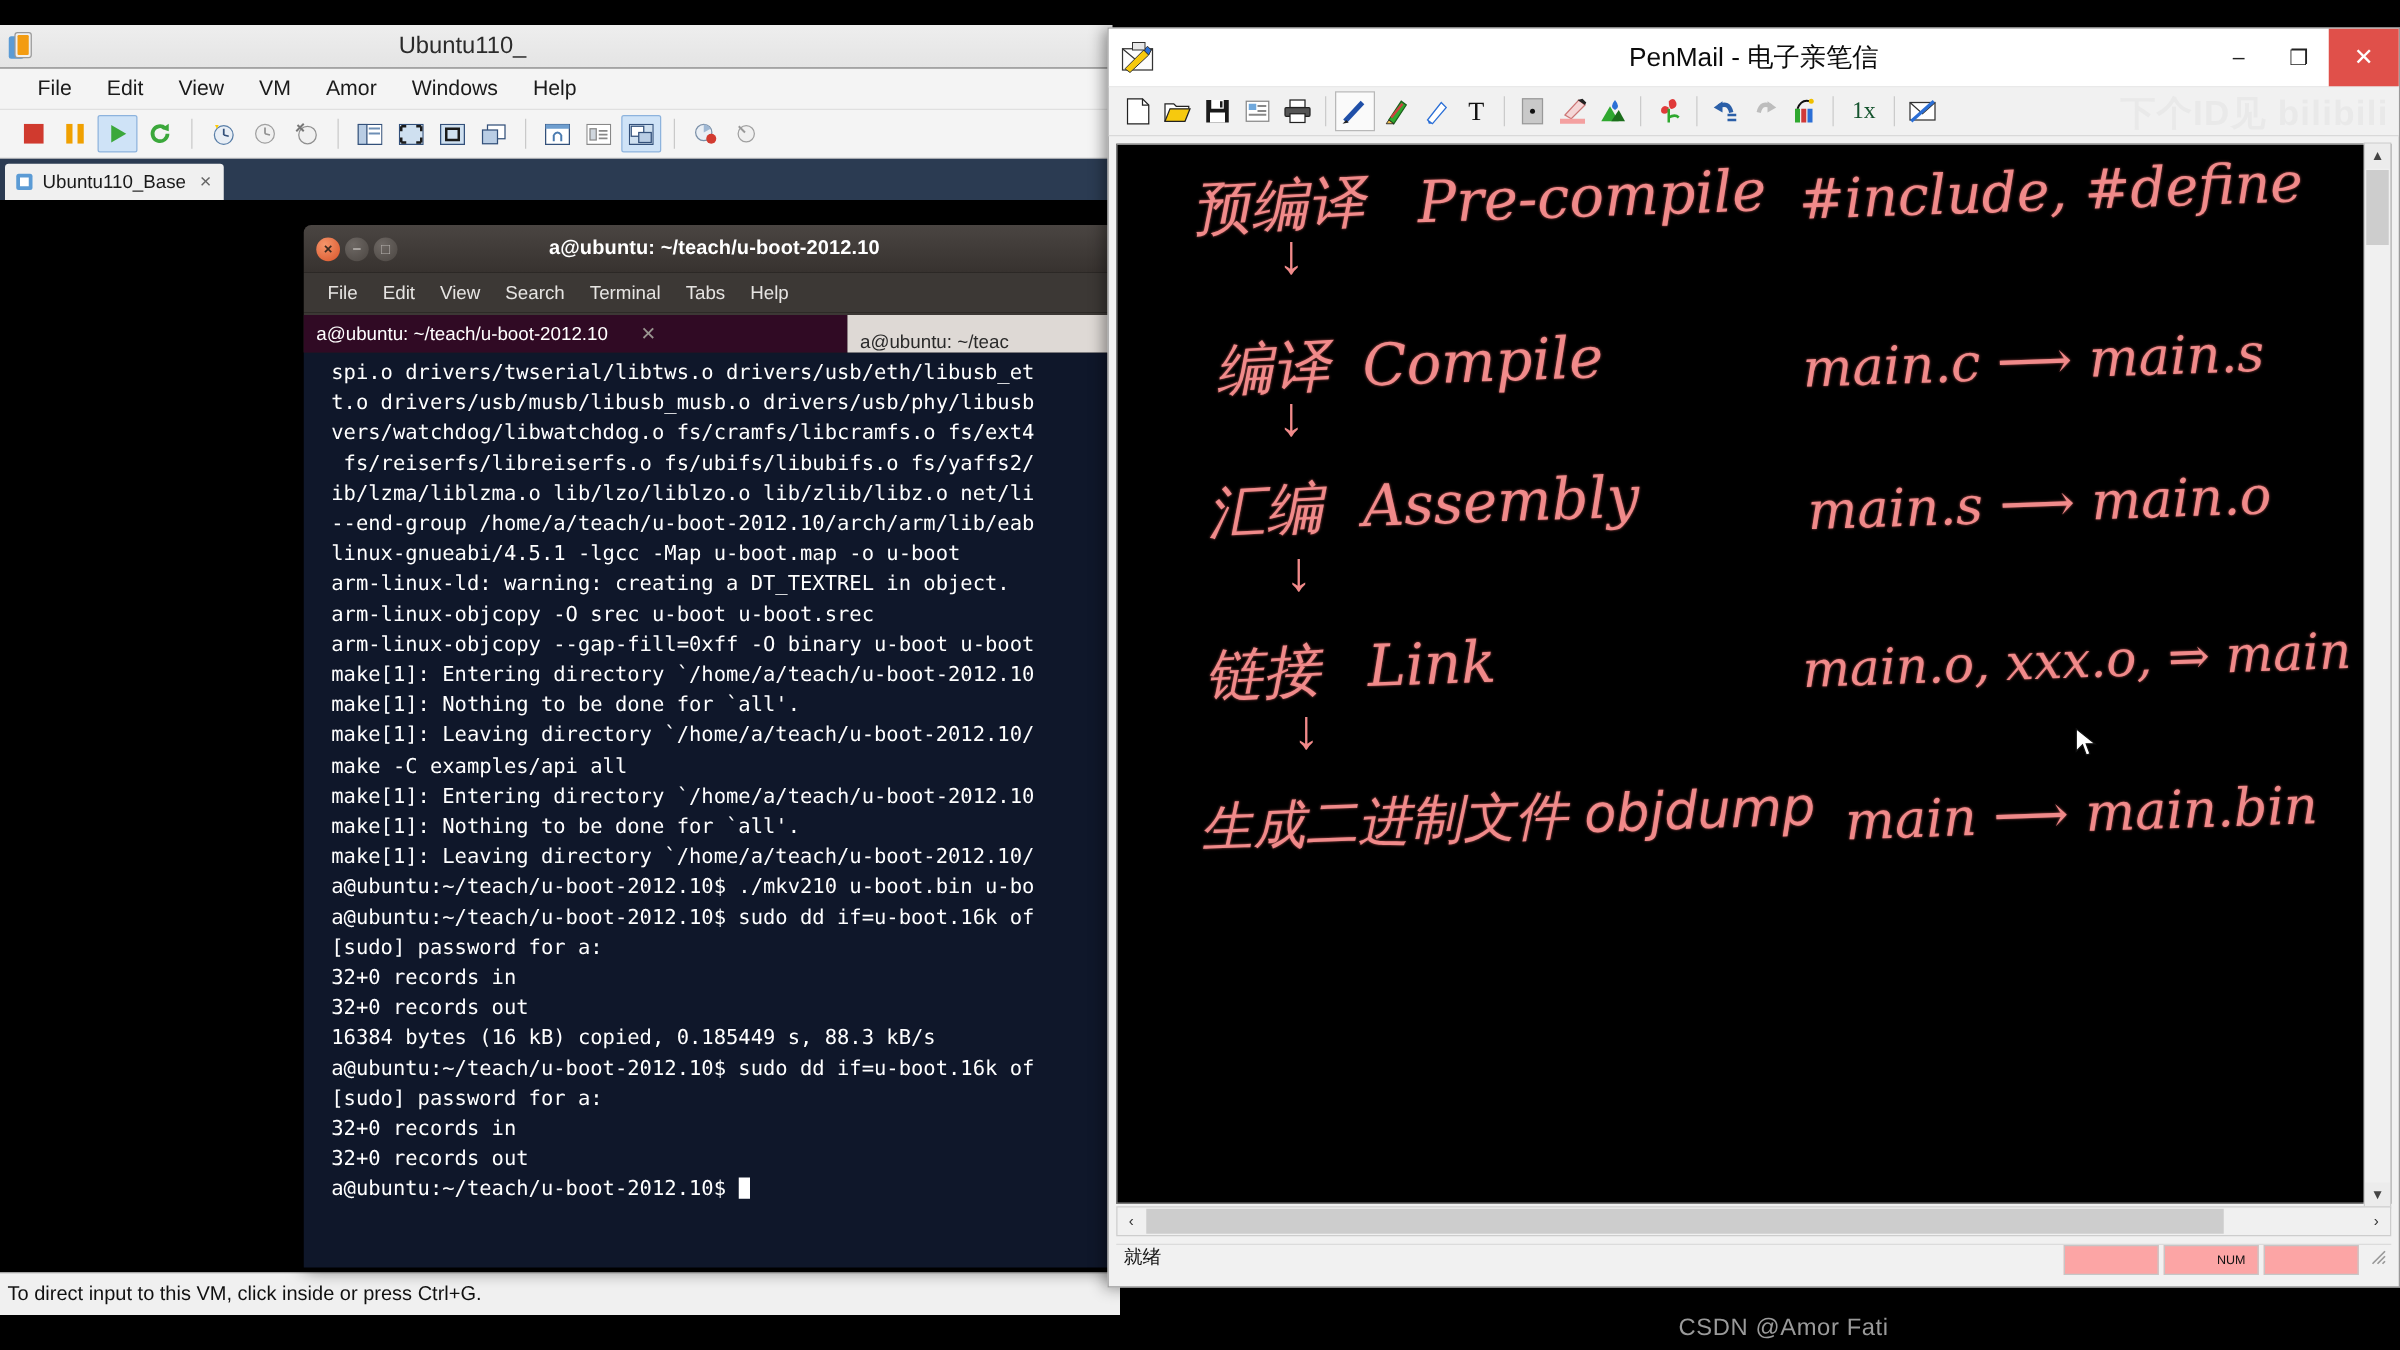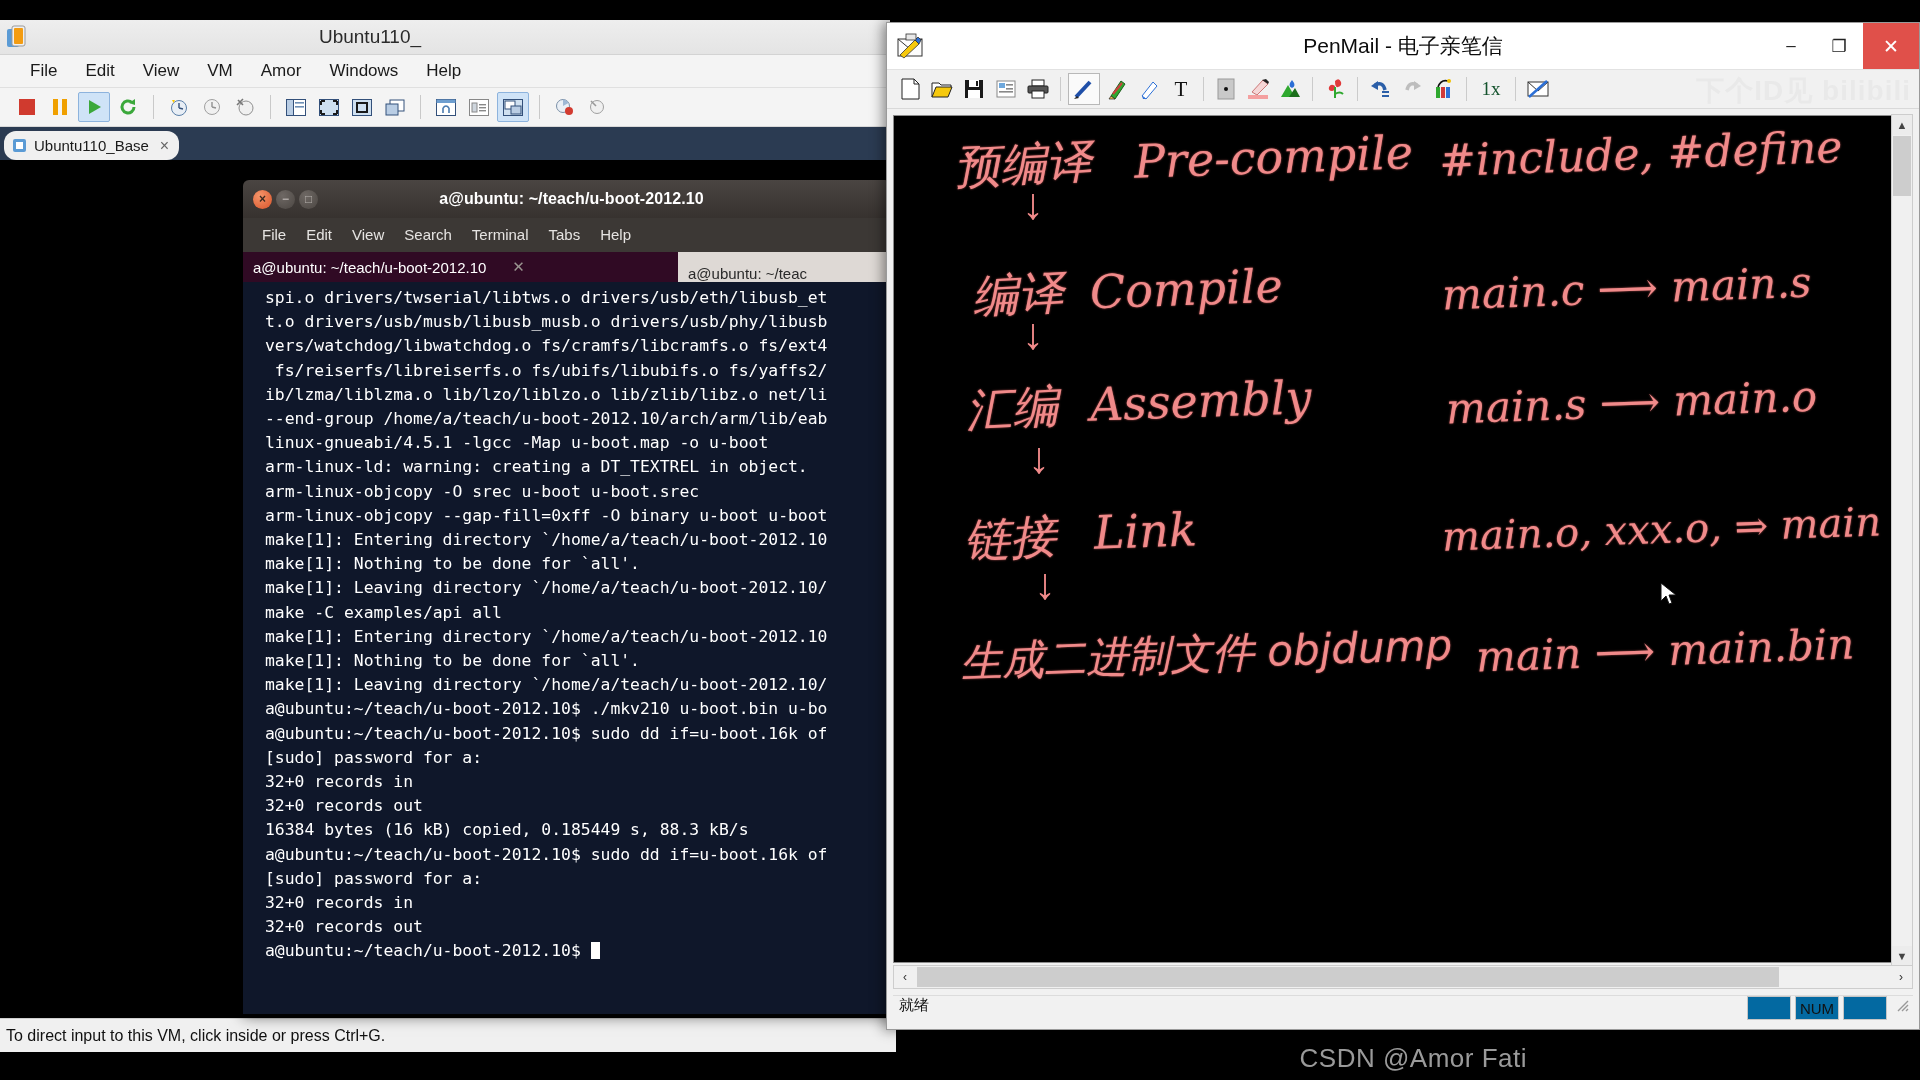--- a/index.html
+++ b/index.html
@@ -49,21 +49,20 @@
   .tb-sep { width: 1px; height: 24px; background: #c9c9c9; margin: 0 7px; }
 
   .vm-tabbar {
     height: 33px; background: #2b3b52; display: flex; align-items: flex-end;
   }
   .vm-tab {
     height: 29px; background: #f0f0f0; display: flex; align-items: center;
     padding: 0 10px 0 8px; gap: 7px; border-top-left-radius: 3px;
     border-top-right-radius: 3px; font-size: 15px; color: #1a1a1a;
     margin-left: 4px;
-    border-radius: 12px;
   }
   .vm-tab-icon { width: 15px; height: 15px; }
   .vm-tab-close { font-size: 16px; color: #666; margin-left: 4px; }
 
   .vm-screen {
     position: relative; width: 890px; height: 880px; background: #000;
     overflow: hidden;
   }
   .vm-statusbar {
     position: absolute; left: 0; bottom: 28px; width: 890px; height: 33px;
@@ -186,44 +185,44 @@
   .pm-hscroll .thumb { flex: 1; height: 20px; background: #cdcdcd; margin: 0 1px;}
   .pm-hscroll .track-end { width: 110px; }
   .pm-status {
     margin: 6px 6px 0 6px; height: 30px; background: #f1f1f1;
     border-top: 1px solid #dcdcdc; display: flex; align-items: flex-start;
     font-size: 15px; color: #111; padding-left: 6px;
   }
   .pm-status .spacer { flex: 1; }
   .pm-status .cell {
     width: 42px; height: 22px; border: 1px solid #c6c6c6; margin-right: 4px;
-    background: #0369a1; display: flex; align-items: center; justify-content: center;
-    font-size: 15px; color: #111;
+    background: #fca5a5; display: flex; align-items: center; justify-content: center;
+    font-size: 10px; color: #111; padding-left: 32px;
   }
   .pm-grip {
     width: 16px; height: 16px; margin-right: 4px; margin-left: 2px;
   }
 
   
   .hw {
     position: absolute; color: #f08a8a;
     font-family: "DejaVu Serif", serif; font-style: italic;
     white-space: nowrap; user-select: none;
     text-shadow: 0 0 2px rgba(240,110,110,.8);
   }
   .hw-cn { font-family: "DejaVu Sans", sans-serif; font-style: italic; }
   .hw-arrow {
     position: absolute; color: #f08a8a; font-size: 44px; line-height: 1;
   }
   .cursor-glyph { position: absolute; width: 20px; height: 26px; }
 
   
   #csdn-wm {
-    position: absolute; right: 14px; bottom: 6px;
-    font-size: 26px; color: #9a9a9a; letter-spacing: .5px;
+    position: absolute; right: 30px; bottom: 6px;
+    font-size: 19px; color: #9a9a9a; letter-spacing: .5px;
   }
 </style>
 </head>
 <body>
 
 <div id="root">
 
   <div id="vmware">
 
     <div class="vm-titlebar">

